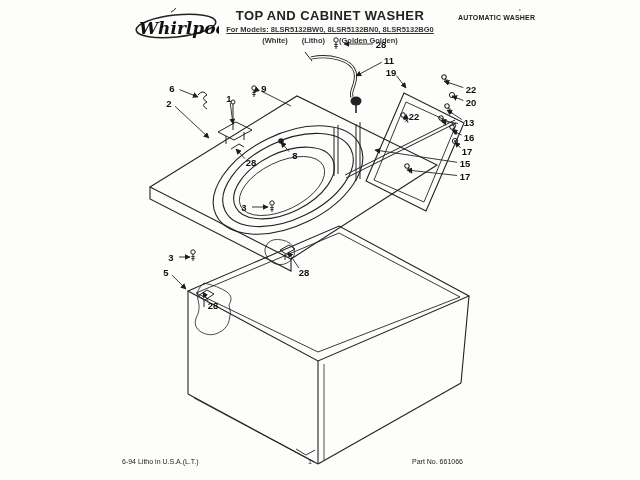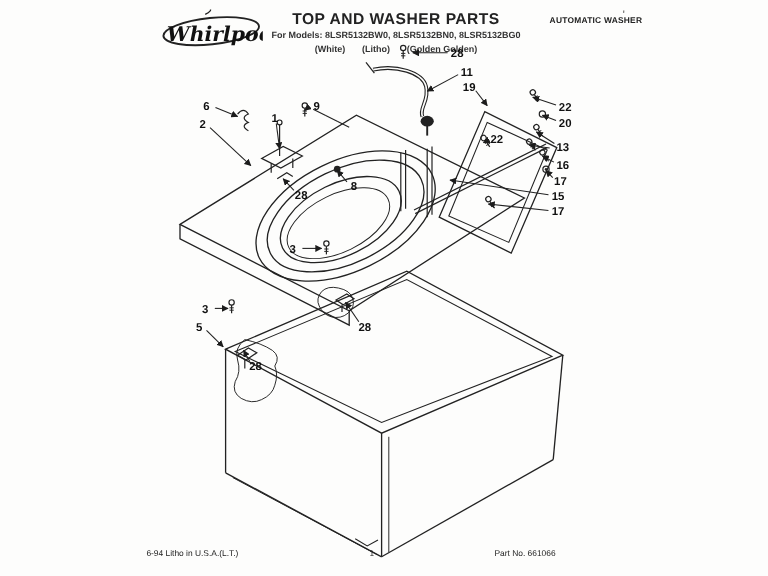--- a/index.html
+++ b/index.html
@@ -2,21 +2,21 @@
 <html><head>
 <meta charset="utf-8">
 <style>
   html,body{margin:0;padding:0;}
   .page{
     position:relative; width:640px; height:480px; overflow:hidden;
     background:#fdfdfc; font-family:"Liberation Sans", sans-serif; color:#1c1c1c;
   }
   .hdr-center{ position:absolute; left:208px; top:8px; width:244px; text-align:center;}
   .hdr-title{ font-size:13px; font-weight:bold; letter-spacing:.4px; color:#222;}
-  .hdr-models{ font-size:7.5px; font-weight:bold; color:#333; margin-top:2px; white-space:nowrap;}
+  .hdr-models{ font-size:7.5px; font-weight:bold; color:#333; margin-top:2px; white-space:nowrap;text-decoration:underline;}
   .hdr-colors{ display:flex; justify-content:center; gap:14px; font-size:7.5px; font-weight:bold; color:#333; margin-top:2px;align-items:flex-end;}
   .doc-type{ position:absolute; left:458px; top:14px; font-size:7px; font-weight:bold; letter-spacing:.2px; color:#222;}
   .corner-mark{ position:absolute; left:519px; top:7px; font-size:9px; color:#444;}
   .logo{ position:absolute; left:133px; top:8px; width:86px; height:34px;}
   .footer{ position:absolute; left:0; top:455px; width:640px; height:16px; font-size:7px; color:#222;}
   .footer .f-left{ position:absolute; left:122px; top:3px;}
   .footer .f-center{ position:absolute; left:308px; top:3px;}
   .footer .f-right{ position:absolute; left:412px; top:3px;}
   .diagram{ position:absolute; left:0; top:0; width:640px; height:480px;}
   svg text.callout{ font-family:"Liberation Sans", sans-serif; font-size:9.5px; font-weight:bold; fill:#111;}
@@ -26,21 +26,21 @@
 
 <div class="page">
 
   <svg class="logo" viewBox="0 0 86 34">
     <path d="M38,4 q6,-3 4,-5" stroke="#222" fill="none" stroke-width="1"></path>
     <ellipse cx="43" cy="18" rx="40" ry="11" fill="none" stroke="#222" stroke-width="1.6" transform="rotate(-6 43 18)"></ellipse>
     <text x="6" y="26" font-family="DejaVu Serif, serif" font-style="italic" font-weight="bold" font-size="17" fill="#111">Whirlpool</text>
   </svg>
 
   <div class="hdr-center">
-    <div class="hdr-title">TOP AND WASHER PARTS</div>
+    <div class="hdr-title">TOP AND CABINET WASHER</div>
     <div class="hdr-models">For Models: 8LSR5132BW0, 8LSR5132BN0, 8LSR5132BG0</div>
     <div class="hdr-colors">
       <span>(White)</span>
       <span>(Litho)</span>
       <span>(Golden Golden)</span>
     </div>
   </div>
 
   <div class="doc-type">AUTOMATIC WASHER</div>
   <div class="corner-mark">'</div>

